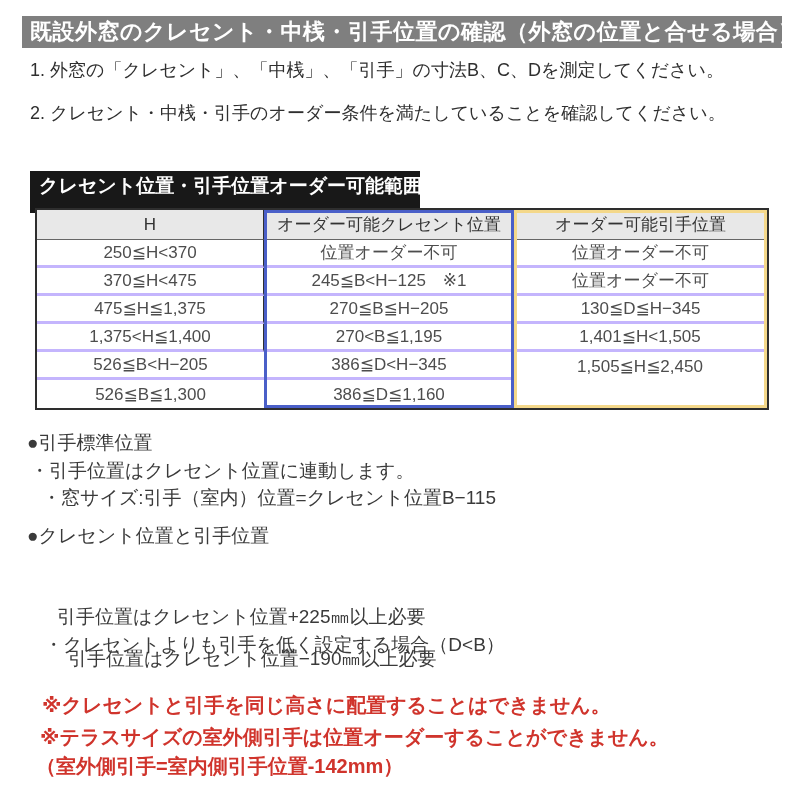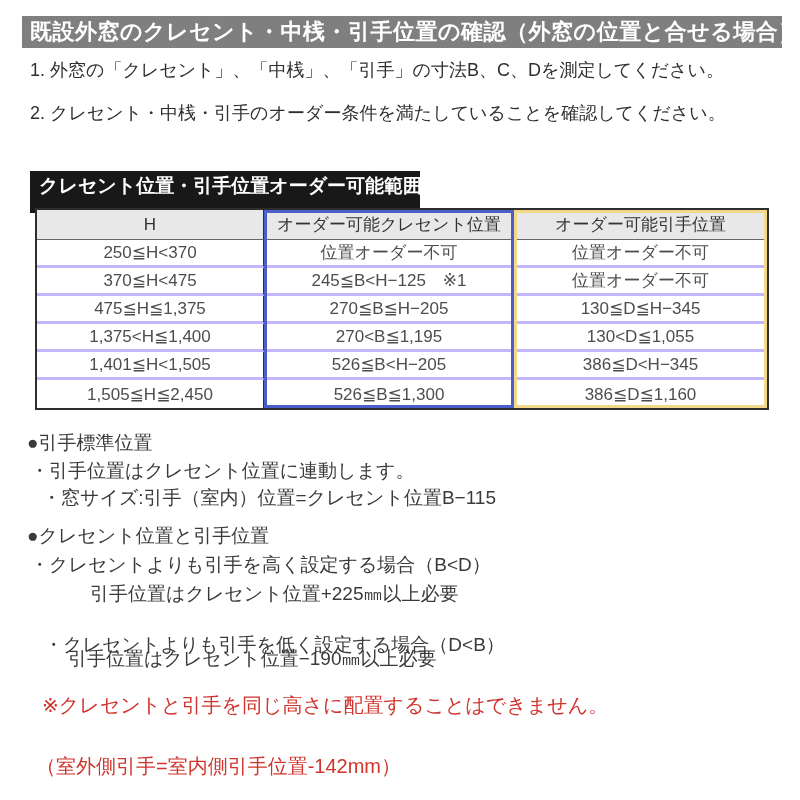--- a/index.html
+++ b/index.html
@@ -87,20 +87,21 @@
     position:absolute;
     color:#3a3a3a;
     font-size:19px;
     white-space:nowrap;
   }
   .warn {
     position:absolute;
     color:#d0342c;
     font-size:20px;
     white-space:nowrap;
+    font-weight:bold;
   }
 </style>
 </head>
 <body>
 
 <div class="page">
 
   <div class="banner">既設外窓のクレセント・中桟・引手位置の確認（外窓の位置と合せる場合）</div>
 
   <div class="step step1">1. 外窓の「クレセント」、「中桟」、「引手」の寸法B、C、Dを測定してください。</div>
@@ -121,40 +122,39 @@
       <div class="cell c1">370≦H&lt;475</div>
       <div class="cell">245≦B&lt;H−125　※1</div>
       <div class="cell">位置オーダー不可</div>
 
       <div class="cell c1">475≦H≦1,375</div>
       <div class="cell">270≦B≦H−205</div>
       <div class="cell">130≦D≦H−345</div>
 
       <div class="cell c1">1,375&lt;H≦1,400</div>
       <div class="cell">270&lt;B≦1,195</div>
-      <div class="cell">130&lt;D≦1,055</div>
 
       <div class="cell c1">1,401≦H&lt;1,505</div>
       <div class="cell">526≦B&lt;H−205</div>
       <div class="cell">386≦D&lt;H−345</div>
 
       <div class="cell c1 last">1,505≦H≦2,450</div>
       <div class="cell last">526≦B≦1,300</div>
       <div class="cell last">386≦D≦1,160</div>
     </div>
     <div class="col-highlight hl-crescent"></div>
     <div class="col-highlight hl-handle"></div>
   </div>
 
   <div class="note" style="left:27px; top:430px;">●引手標準位置</div>
   <div class="note" style="left:30px; top:458px;">・引手位置はクレセント位置に連動します。</div>
   <div class="note" style="left:42px; top:485px;">・窓サイズ:引手（室内）位置=クレセント位置B−115</div>
 
   <div class="note" style="left:27px; top:523px;">●クレセント位置と引手位置</div>
-  <div class="note" style="left:30px; top:552px;">・クレセントよりも引手を高く設定する場合（B&lt;D）</div>
-  <div class="note" style="left:57px; top:581px;margin-left:33px;">引手位置はクレセント位置+225㎜以上必要</div>
+  <div class="note" style="left:57px; top:604px;">引手位置はクレセント位置+225㎜以上必要</div>
   <div class="note" style="left:44px; top:616px;margin-top:16px;">・クレセントよりも引手を低く設定する場合（D&lt;B）</div>
   <div class="note" style="left:68px; top:646px;">引手位置はクレセント位置−190㎜以上必要</div>
 
   <div class="warn" style="left:42px; top:692px;">※クレセントと引手を同じ高さに配置することはできません。</div>
+  <div class="warn" style="left:40px; top:724px;">※テラスサイズの室外側引手は位置オーダーすることができません。</div>
   <div class="warn" style="left:36px; top:753px;text-align:center;">（室外側引手=室内側引手位置-142mm）</div>
 
 </div>
 
 </body></html>

